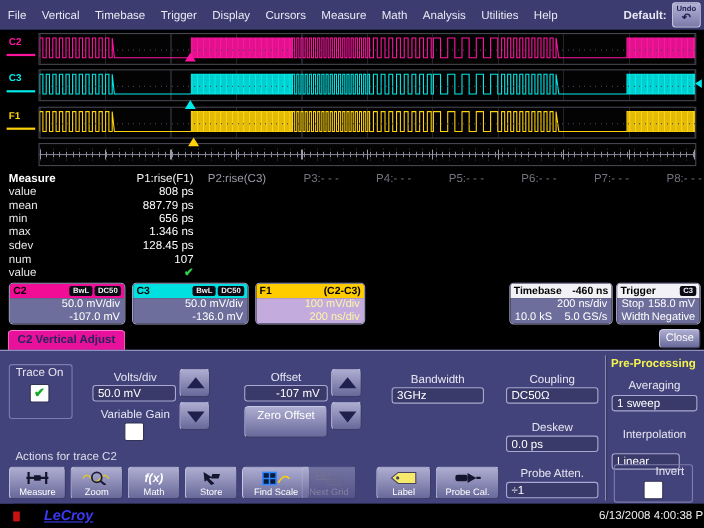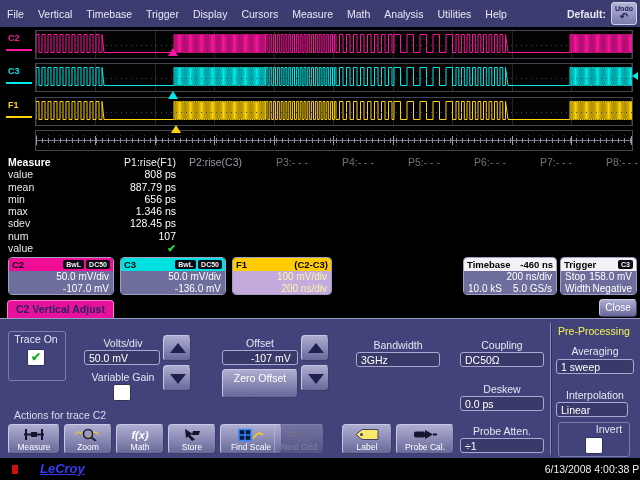--- a/index.html
+++ b/index.html
@@ -65,21 +65,21 @@
          color:#fff;font-size:10.5px;line-height:14px;padding:0 4px;box-sizing:border-box;white-space:nowrap;}
   .cb{position:absolute;width:16px;height:15px;background:#fff;border:1px solid #333355;border-radius:2px;
       text-align:center;line-height:14px;font-size:12px;font-weight:bold;color:#11aa22;}
   .grpbox{position:absolute;border:1px solid #7c7cae;border-radius:3px;}
   .spin{position:absolute;width:28px;height:26px;}
   .spin::after{content:"";position:absolute;left:6px;}
   .spin-up::after{top:7px;border-left:8px solid transparent;border-right:8px solid transparent;border-bottom:10px solid #20204e;}
   .spin-dn::after{top:8px;border-left:8px solid transparent;border-right:8px solid transparent;border-top:10px solid #20204e;}
   .zero-btn{position:absolute;font-size:10.5px;text-align:center;line-height:13px;padding-top:2px;}
   .vsep{position:absolute;left:550px;top:4px;width:1px;height:132px;background:#8a8ab8;box-shadow:1px 0 0 #2e2e54;}
-  .pp-title{position:absolute;font-size:10.5px;font-weight:normal;color:#f4f44e;text-align:center;}
+  .pp-title{position:absolute;font-size:10.5px;font-weight:bold;color:#f4f44e;text-align:center;}
   .actions-lbl{position:absolute;font-size:10.5px;color:#dcdcea;}
   .abtn{position:absolute;top:105px;height:30px;display:flex;flex-direction:column;align-items:center;
         justify-content:flex-end;font-size:8.5px;padding-bottom:1px;}
   .abtn .ic{height:15px;display:flex;align-items:center;}
   .abtn.disabled{opacity:.45;color:#ccc;}
   .fx{font-style:italic;font-weight:bold;font-size:11px;color:#fff;line-height:12px;}
   
   .statusbar{position:absolute;top:458px;left:12px;width:640px;height:22px;background:#000;color:#fff;text-align:right;}
   .lecroy{position:absolute;left:28px;top:3px;font-size:13px;font-weight:bold;font-style:italic;
           color:#3a3af5;text-decoration:underline;}
@@ -294,21 +294,21 @@
       <span class="dlbl" style="left:460px;top:64px;width:84px;">Deskew</span>
       <div class="field" style="left:460px;top:77px;width:84px;">0.0 ps</div>
       <span class="dlbl" style="left:460px;top:106px;width:84px;">Probe Atten.</span>
       <div class="field" style="left:460px;top:119px;width:84px;">÷1</div>
 
       <div class="vsep"></div>
       <span class="pp-title" style="left:554px;top:6px;width:80px;">Pre-Processing</span>
       <span class="dlbl" style="left:556px;top:26px;width:78px;">Averaging</span>
       <div class="field" style="left:556px;top:40px;width:78px;">1 sweep</div>
       <span class="dlbl" style="left:556px;top:70px;width:78px;">Interpolation</span>
-      <div class="field" style="left:556px;top:83px;width:72px;">Linear</div>
+      <div class="field" style="left:556px;top:93px;width:62px;">Linear</div>
       <div class="grpbox" style="left:558px;top:103px;width:70px;height:33px;"></div>
       <span class="dlbl" style="left:574px;top:104px;width:70px;">Invert</span>
       <span class="cb" style="left:585px;top:118px;"></span>
 
       <span class="actions-lbl" style="left:14px;top:90px;">Actions for trace C2</span>
 
       <div class="btn abtn" style="left:8px;width:52px;">
         <span class="ic">
           <svg width="24" height="13">
               <path d="M2 6.5 H22" stroke="#15152e" stroke-width="2" fill="none"></path>

